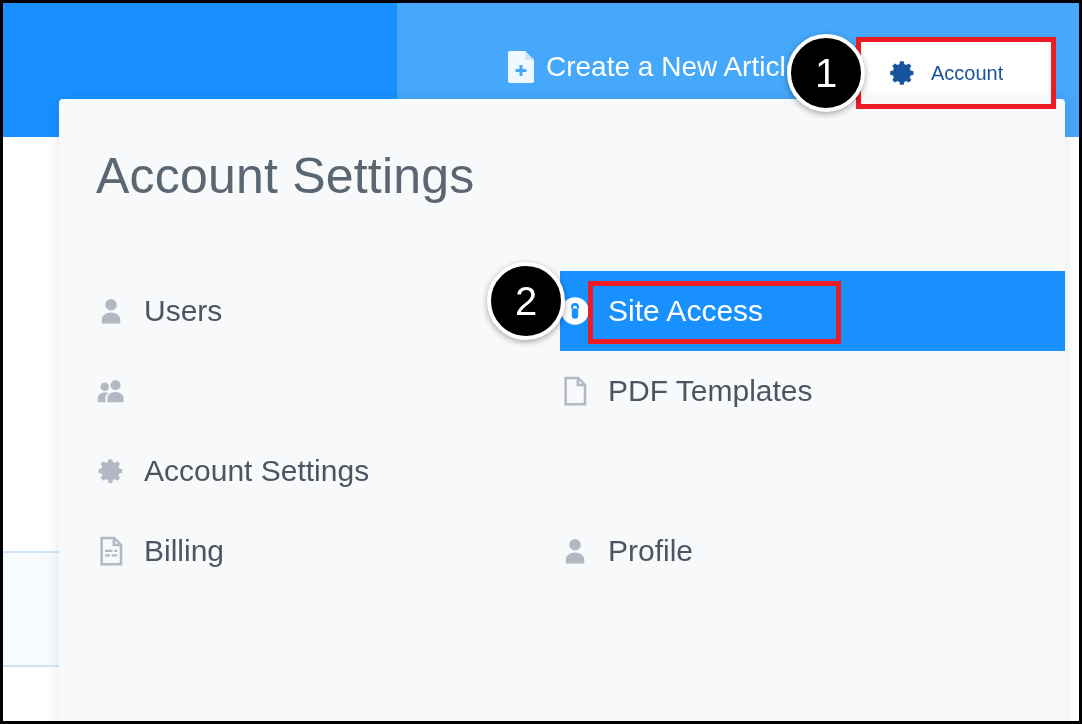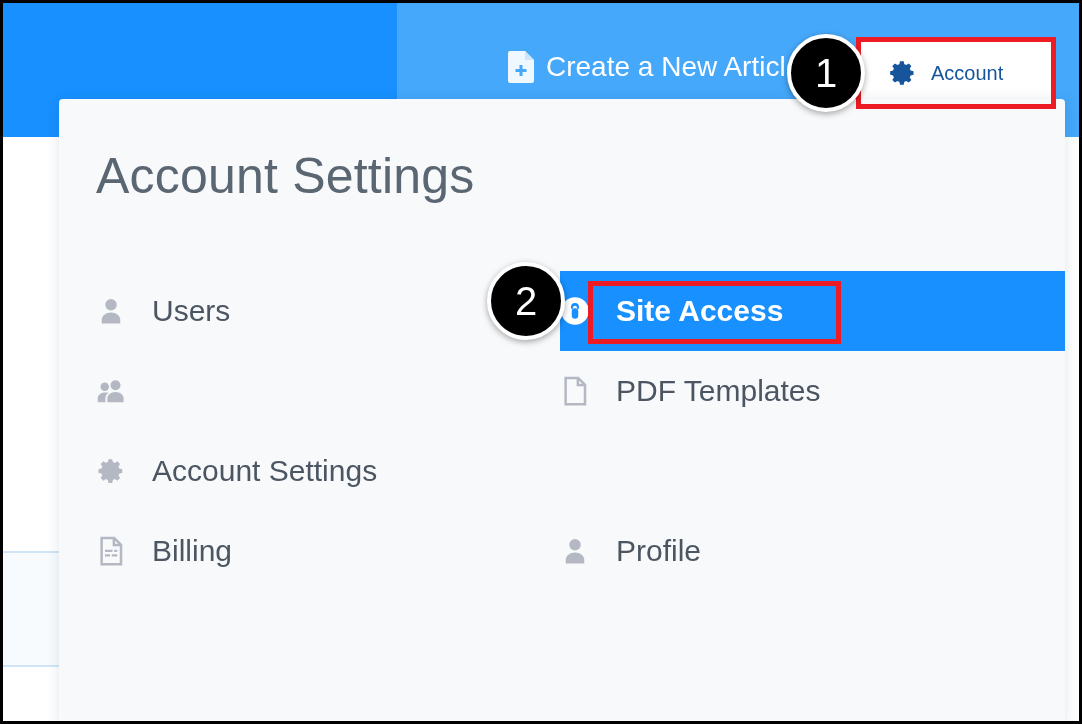--- a/index.html
+++ b/index.html
@@ -143,26 +143,25 @@
   }
   .menu-item.col-left  { left: 37px; }
   .menu-item.col-right { left: 501px; }
   .menu-item .mi-icon {
     width: 30px;
     height: 30px;
     display: block;
     flex: 0 0 30px;
     color: #b4b8c2;
   }
-  .menu-item .mi-label { line-height: 1; margin-left: 8px; }
+  .menu-item .mi-label { line-height: 1; }
 
   
   .menu-item.selected {
     color: #ffffff;
-    font-weight: bold;
   }
   .row-highlight {
     position: absolute;
     left: 501px;
     top: 0;
     width: 505px;
     height: 80px;
     background: #1890ff;
   }
   .menu-item.selected .mi-icon { color: #ffffff; }

